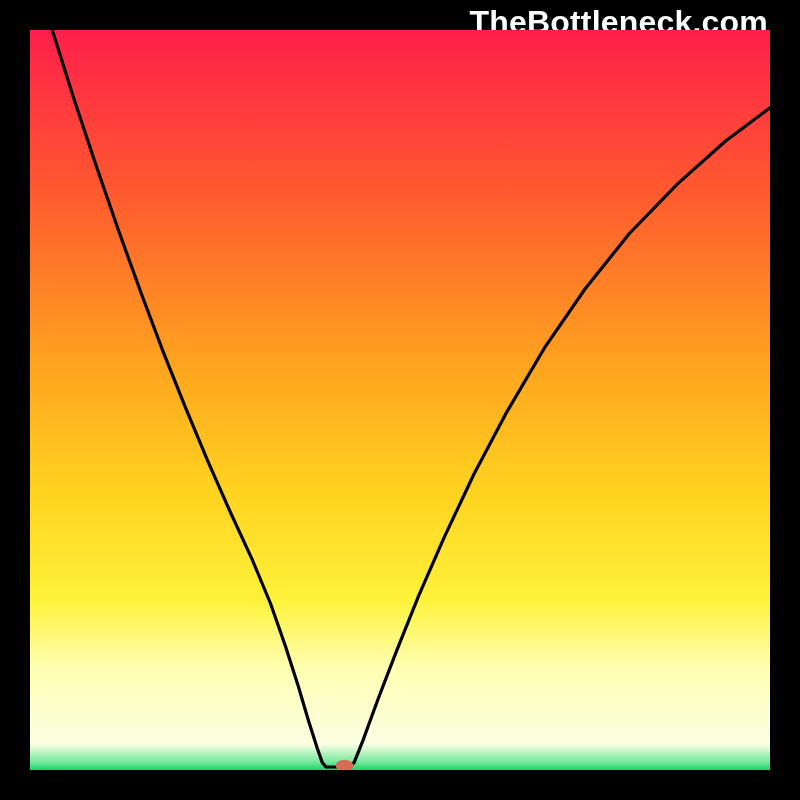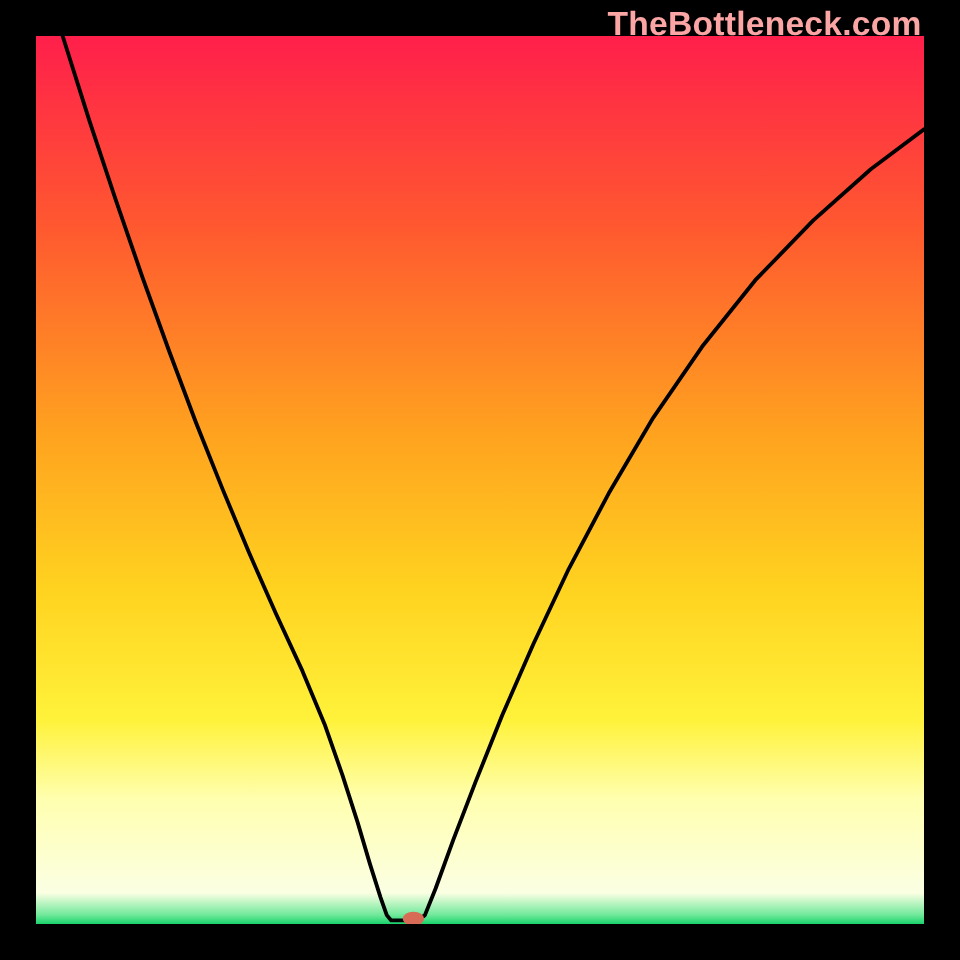--- a/index.html
+++ b/index.html
@@ -1,18 +1,18 @@
 <!DOCTYPE html>
 <html><head>
 <meta charset="utf-8">
 <style>
   html,body{margin:0;padding:0;width:800px;height:800px;overflow:hidden;background:#000;font-family:Arial,Helvetica,sans-serif}
   .frame{position:absolute;inset:0;background:#000}
   .plot{position:absolute;left:30px;top:30px;width:740px;height:740px;overflow:hidden}
-  .watermark{position:absolute;top:4px;right:32px;color:#fca5a5;font-size:28px;font-weight:600;letter-spacing:.2px;user-select:none}
+  .watermark{position:absolute;top:4px;right:32px;color:#ffffff;font-size:32px;font-weight:600;letter-spacing:.2px;user-select:none}
   svg{display:block}
 </style>
 </head>
 <body>
 
 <div class="frame">
   <div class="watermark">TheBottleneck.com</div>
   <div class="plot">
     <svg id="chart-svg" width="740" height="740" viewBox="0 0 740 740" preserveAspectRatio="none">
       <defs>

